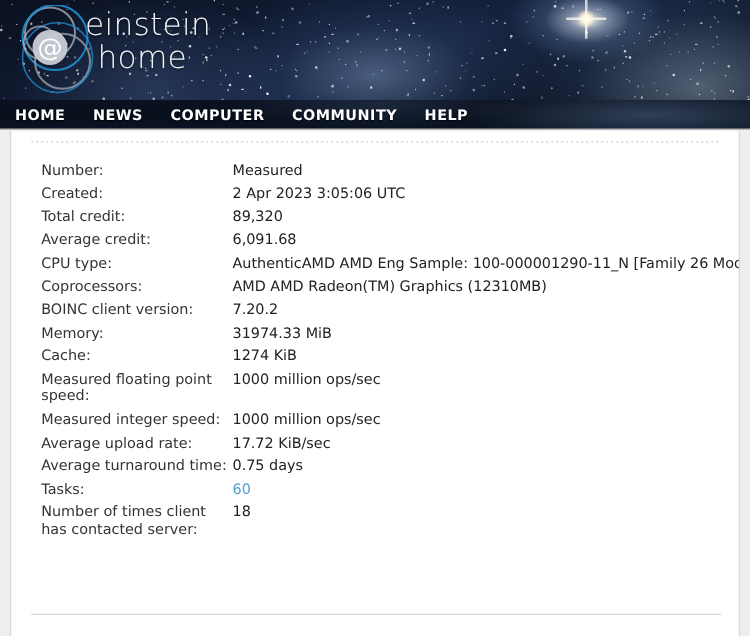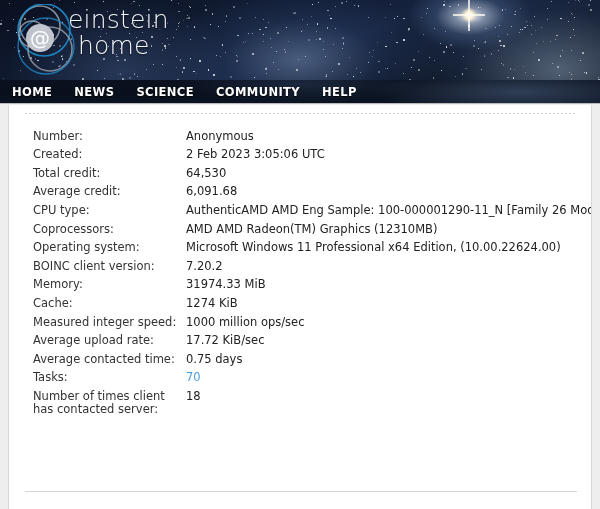--- a/index.html
+++ b/index.html
@@ -577,86 +577,86 @@
         <span class="l2">home</span>
       </div>
     </div>
   </div>
 
   <div class="navbar">
     <div class="navstars" id="nav-stars"><span class="star" style="left:255.4px;top:1.0px;width:1.1px;height:1.1px;opacity:0.64"></span><span class="star" style="left:69.5px;top:19.8px;width:1.3px;height:1.3px;opacity:0.85"></span><span class="star" style="left:33.6px;top:4.3px;width:1.3px;height:1.3px;opacity:0.71"></span><span class="star" style="left:297.5px;top:16.5px;width:0.9px;height:0.9px;opacity:0.34"></span><span class="star" style="left:78.2px;top:1.8px;width:0.9px;height:0.9px;opacity:0.65"></span><span class="star" style="left:585.9px;top:1.4px;width:0.8px;height:0.8px;opacity:0.47"></span><span class="star" style="left:81.7px;top:5.0px;width:0.7px;height:0.7px;opacity:0.31"></span><span class="star" style="left:489.4px;top:12.5px;width:0.9px;height:0.9px;opacity:0.72"></span><span class="star" style="left:182.3px;top:6.2px;width:1.0px;height:1.0px;opacity:0.49"></span><span class="star" style="left:425.8px;top:10.6px;width:1.1px;height:1.1px;opacity:0.71"></span><span class="star" style="left:239.8px;top:2.8px;width:0.8px;height:0.8px;opacity:0.69"></span><span class="star" style="left:4.1px;top:22.3px;width:0.6px;height:0.6px;opacity:0.93"></span><span class="star" style="left:293.4px;top:19.6px;width:0.8px;height:0.8px;opacity:0.56"></span><span class="star" style="left:163.9px;top:15.6px;width:1.3px;height:1.3px;opacity:0.59"></span><span class="star" style="left:233.5px;top:13.6px;width:0.8px;height:0.8px;opacity:0.83"></span><span class="star" style="left:224.7px;top:9.9px;width:0.8px;height:0.8px;opacity:0.63"></span><span class="star" style="left:378.8px;top:13.1px;width:1.2px;height:1.2px;opacity:0.66"></span><span class="star" style="left:312.7px;top:12.4px;width:0.8px;height:0.8px;opacity:0.63"></span><span class="star" style="left:365.4px;top:14.5px;width:0.8px;height:0.8px;opacity:0.62"></span><span class="star" style="left:44.9px;top:2.8px;width:0.5px;height:0.5px;opacity:0.58"></span><span class="star" style="left:185.8px;top:10.5px;width:0.7px;height:0.7px;opacity:0.52"></span><span class="star" style="left:371.7px;top:1.3px;width:0.9px;height:0.9px;opacity:0.87"></span><span class="star" style="left:406.2px;top:13.1px;width:1.0px;height:1.0px;opacity:0.52"></span><span class="star" style="left:484.5px;top:12.6px;width:1.4px;height:1.4px;opacity:0.50"></span><span class="star" style="left:5.9px;top:19.0px;width:0.6px;height:0.6px;opacity:0.32"></span><span class="star" style="left:244.5px;top:0.3px;width:1.2px;height:1.2px;opacity:0.63"></span><span class="star" style="left:50.3px;top:15.9px;width:0.8px;height:0.8px;opacity:0.37"></span><span class="star" style="left:129.0px;top:2.3px;width:0.7px;height:0.7px;opacity:0.87"></span><span class="star" style="left:482.7px;top:3.8px;width:1.0px;height:1.0px;opacity:0.97"></span><span class="star" style="left:307.6px;top:19.6px;width:1.0px;height:1.0px;opacity:0.67"></span><span class="star" style="left:139.4px;top:0.2px;width:0.7px;height:0.7px;opacity:0.43"></span><span class="star" style="left:280.1px;top:17.4px;width:1.2px;height:1.2px;opacity:0.84"></span><span class="star" style="left:45.4px;top:4.6px;width:1.2px;height:1.2px;opacity:0.54"></span><span class="star" style="left:327.4px;top:11.4px;width:0.5px;height:0.5px;opacity:0.95"></span><span class="star" style="left:136.6px;top:9.2px;width:1.2px;height:1.2px;opacity:0.39"></span><span class="star" style="left:465.7px;top:21.7px;width:1.2px;height:1.2px;opacity:0.57"></span><span class="star" style="left:169.1px;top:15.3px;width:1.3px;height:1.3px;opacity:0.80"></span><span class="star" style="left:9.6px;top:13.7px;width:0.6px;height:0.6px;opacity:0.58"></span><span class="star" style="left:561.8px;top:11.7px;width:1.1px;height:1.1px;opacity:0.56"></span><span class="star" style="left:445.9px;top:10.1px;width:1.4px;height:1.4px;opacity:0.99"></span><span class="star" style="left:521.4px;top:14.3px;width:0.8px;height:0.8px;opacity:0.60"></span><span class="star" style="left:292.4px;top:13.8px;width:1.3px;height:1.3px;opacity:0.80"></span><span class="star" style="left:376.7px;top:13.5px;width:0.7px;height:0.7px;opacity:0.79"></span><span class="star" style="left:93.8px;top:17.4px;width:0.8px;height:0.8px;opacity:0.35"></span><span class="star" style="left:414.6px;top:19.3px;width:0.9px;height:0.9px;opacity:0.63"></span><span class="star" style="left:306.9px;top:19.2px;width:0.9px;height:0.9px;opacity:0.61"></span><span class="star" style="left:390.1px;top:5.1px;width:1.4px;height:1.4px;opacity:0.51"></span><span class="star" style="left:559.5px;top:4.4px;width:0.6px;height:0.6px;opacity:0.45"></span><span class="star" style="left:285.1px;top:6.5px;width:1.0px;height:1.0px;opacity:0.50"></span><span class="star" style="left:266.5px;top:19.4px;width:1.1px;height:1.1px;opacity:0.73"></span><span class="star" style="left:124.3px;top:1.2px;width:0.9px;height:0.9px;opacity:0.94"></span><span class="star" style="left:105.2px;top:1.9px;width:0.7px;height:0.7px;opacity:0.49"></span><span class="star" style="left:411.2px;top:0.5px;width:1.3px;height:1.3px;opacity:0.34"></span><span class="star" style="left:81.2px;top:22.4px;width:1.0px;height:1.0px;opacity:0.52"></span><span class="star" style="left:440.8px;top:23.4px;width:0.8px;height:0.8px;opacity:0.88"></span><span class="star" style="left:234.2px;top:17.9px;width:1.1px;height:1.1px;opacity:1.00"></span><span class="star" style="left:73.2px;top:4.4px;width:0.9px;height:0.9px;opacity:0.95"></span><span class="star" style="left:387.3px;top:16.3px;width:1.0px;height:1.0px;opacity:0.89"></span><span class="star" style="left:443.1px;top:12.1px;width:1.3px;height:1.3px;opacity:0.79"></span><span class="star" style="left:144.8px;top:4.5px;width:0.6px;height:0.6px;opacity:0.33"></span><span class="star" style="left:320.7px;top:2.4px;width:1.1px;height:1.1px;opacity:0.79"></span><span class="star" style="left:438.2px;top:13.8px;width:0.7px;height:0.7px;opacity:0.82"></span><span class="star" style="left:157.9px;top:21.4px;width:0.9px;height:0.9px;opacity:0.83"></span><span class="star" style="left:227.7px;top:12.3px;width:0.6px;height:0.6px;opacity:0.46"></span><span class="star" style="left:326.9px;top:10.6px;width:1.0px;height:1.0px;opacity:0.41"></span><span class="star" style="left:339.4px;top:13.0px;width:0.6px;height:0.6px;opacity:0.77"></span><span class="star" style="left:480.7px;top:18.9px;width:1.2px;height:1.2px;opacity:0.76"></span><span class="star" style="left:525.3px;top:9.0px;width:0.6px;height:0.6px;opacity:0.97"></span><span class="star" style="left:588.0px;top:22.1px;width:1.1px;height:1.1px;opacity:0.67"></span><span class="star" style="left:265.6px;top:6.0px;width:0.8px;height:0.8px;opacity:0.46"></span></div>
     <div class="nav-items" id="nav-items">
         <a class="nav-item">HOME</a>
         <a class="nav-item">NEWS</a>
-        <a class="nav-item">SCIENCE</a>
+        <a class="nav-item">COMPUTER</a>
         <a class="nav-item">COMMUNITY</a>
         <a class="nav-item">HELP</a>
       </div>
   </div>
 
   <div class="content">
     <div class="title-rule"></div>
 
     <table class="info-table">
       <tbody id="info-body">
           <tr>
             <td class="k">Number:</td>
-            <td class="v">Anonymous</td>
+            <td class="v">Measured</td>
           </tr>
           <tr>
             <td class="k">Created:</td>
-            <td class="v">2 Feb 2023 3:05:06 UTC</td>
+            <td class="v">2 Apr 2023 3:05:06 UTC</td>
           </tr>
           <tr>
             <td class="k">Total credit:</td>
-            <td class="v">64,530</td>
+            <td class="v">89,320</td>
           </tr>
           <tr>
             <td class="k">Average credit:</td>
             <td class="v">6,091.68</td>
           </tr>
           <tr>
             <td class="k">CPU type:</td>
             <td class="v">AuthenticAMD AMD Eng Sample: 100-000001290-11_N [Family 26 Model 64 Stepping 0]</td>
           </tr>
           <tr>
             <td class="k">Coprocessors:</td>
             <td class="v">AMD AMD Radeon(TM) Graphics (12310MB)</td>
           </tr>
           <tr>
-            <td class="k">Operating system:</td>
-            <td class="v">Microsoft Windows 11 Professional x64 Edition, (10.00.22624.00)</td>
-          </tr>
-          <tr>
             <td class="k">BOINC client version:</td>
             <td class="v">7.20.2</td>
           </tr>
           <tr>
             <td class="k">Memory:</td>
             <td class="v">31974.33 MiB</td>
           </tr>
           <tr>
             <td class="k">Cache:</td>
             <td class="v">1274 KiB</td>
           </tr>
           <tr>
+            <td class="k">Measured floating point speed:</td>
+            <td class="v">1000 million ops/sec</td>
+          </tr>
+          <tr>
             <td class="k">Measured integer speed:</td>
             <td class="v">1000 million ops/sec</td>
           </tr>
           <tr>
             <td class="k">Average upload rate:</td>
             <td class="v">17.72 KiB/sec</td>
           </tr>
           <tr>
-            <td class="k">Average contacted time:</td>
+            <td class="k">Average turnaround time:</td>
             <td class="v">0.75 days</td>
           </tr>
           <tr>
             <td class="k">Tasks:</td>
-            <td class="v link">70</td>
+            <td class="v link">60</td>
           </tr>
           <tr>
             <td class="k">Number of times client has contacted server:</td>
             <td class="v">18</td>
           </tr>
         </tbody>
     </table>
 
     <div class="bottom-rule"></div>
   </div>

